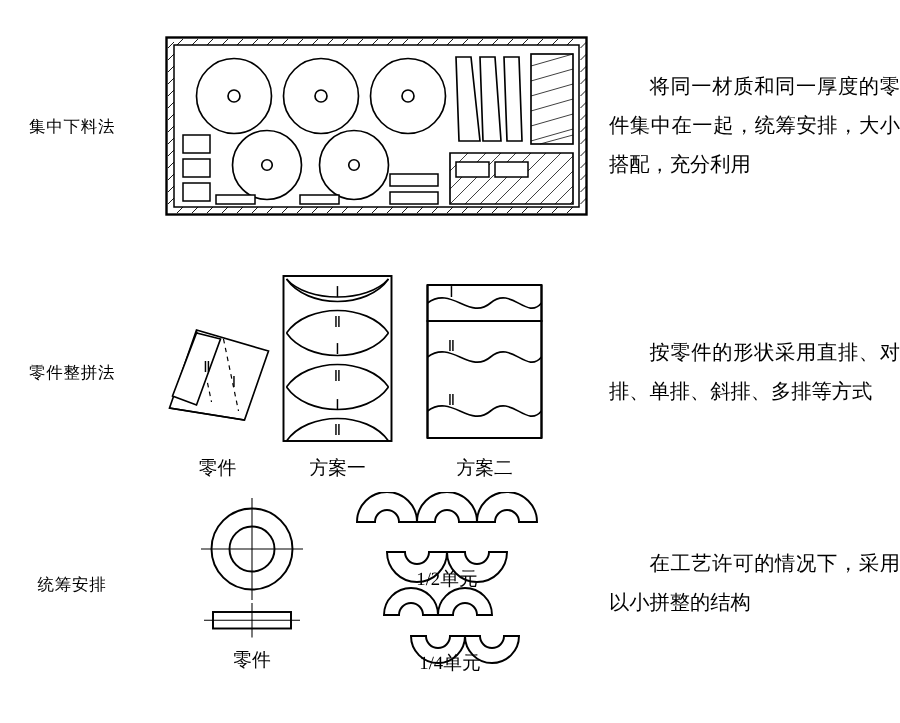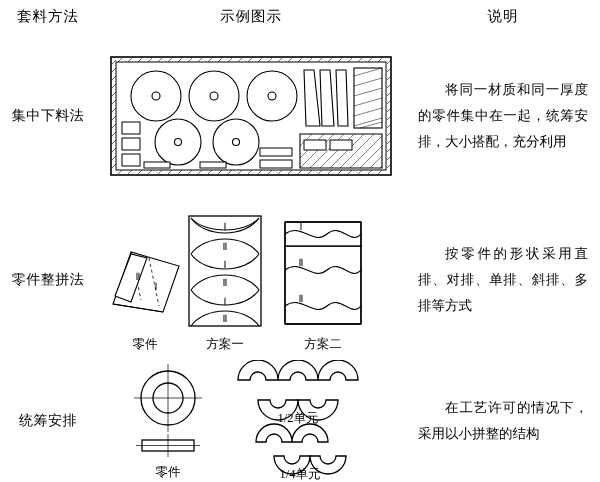--- a/index.html
+++ b/index.html
@@ -41,31 +41,31 @@
   .vsep-right { border-right: 1.6px solid #000; }
 
   .hdr {
     height: 32px;
     text-align: center;
     font-size: 14.5px;
     letter-spacing: 1px;
   }
   .row-method {
     text-align: center;
-    font-size: 14px;
+    font-size: 11px;
     letter-spacing: 0.5px;
   }
   .desc {
     font-size: 13.5px;
     line-height: 26px;
     padding: 0 16px 0 18px;
     text-align: justify;
     text-justify: inter-ideograph;
   }
-  .desc p { margin: 12px; text-indent: 2em; }
+  .desc p { margin: 0; text-indent: 2em; }
 
   .figcell {
     text-align: center;
     position: relative;
   }
   .figwrap {
     position: relative;
     margin: 0 auto;
   }
   svg { display: block; }
@@ -80,25 +80,20 @@
 
 <div class="sheet">
   <table class="main">
     <colgroup>
       <col class="col-method">
       <col class="col-figure">
       <col class="col-desc">
     </colgroup>
     <tbody>
 
-      <tr>
-        <td class="hdr">套料方法</td>
-        <td class="hdr vsep-left vsep-right">示例图示</td>
-        <td class="hdr">说明</td>
-      </tr>
 
       <tr>
         <td class="row-method hline r1">集中下料法</td>
         <td class="figcell hline vsep-left vsep-right">
           <div class="figwrap" style="width:286px;height:124px;">
             <svg width="286" height="124" viewBox="0 0 286 124">
 
               <rect x="3" y="3" width="280" height="118" fill="#fff" stroke="#000" stroke-width="1.6"></rect>
               <rect x="8" y="8" width="270" height="108" fill="#fff" stroke="#000" stroke-width="1"></rect>
 

